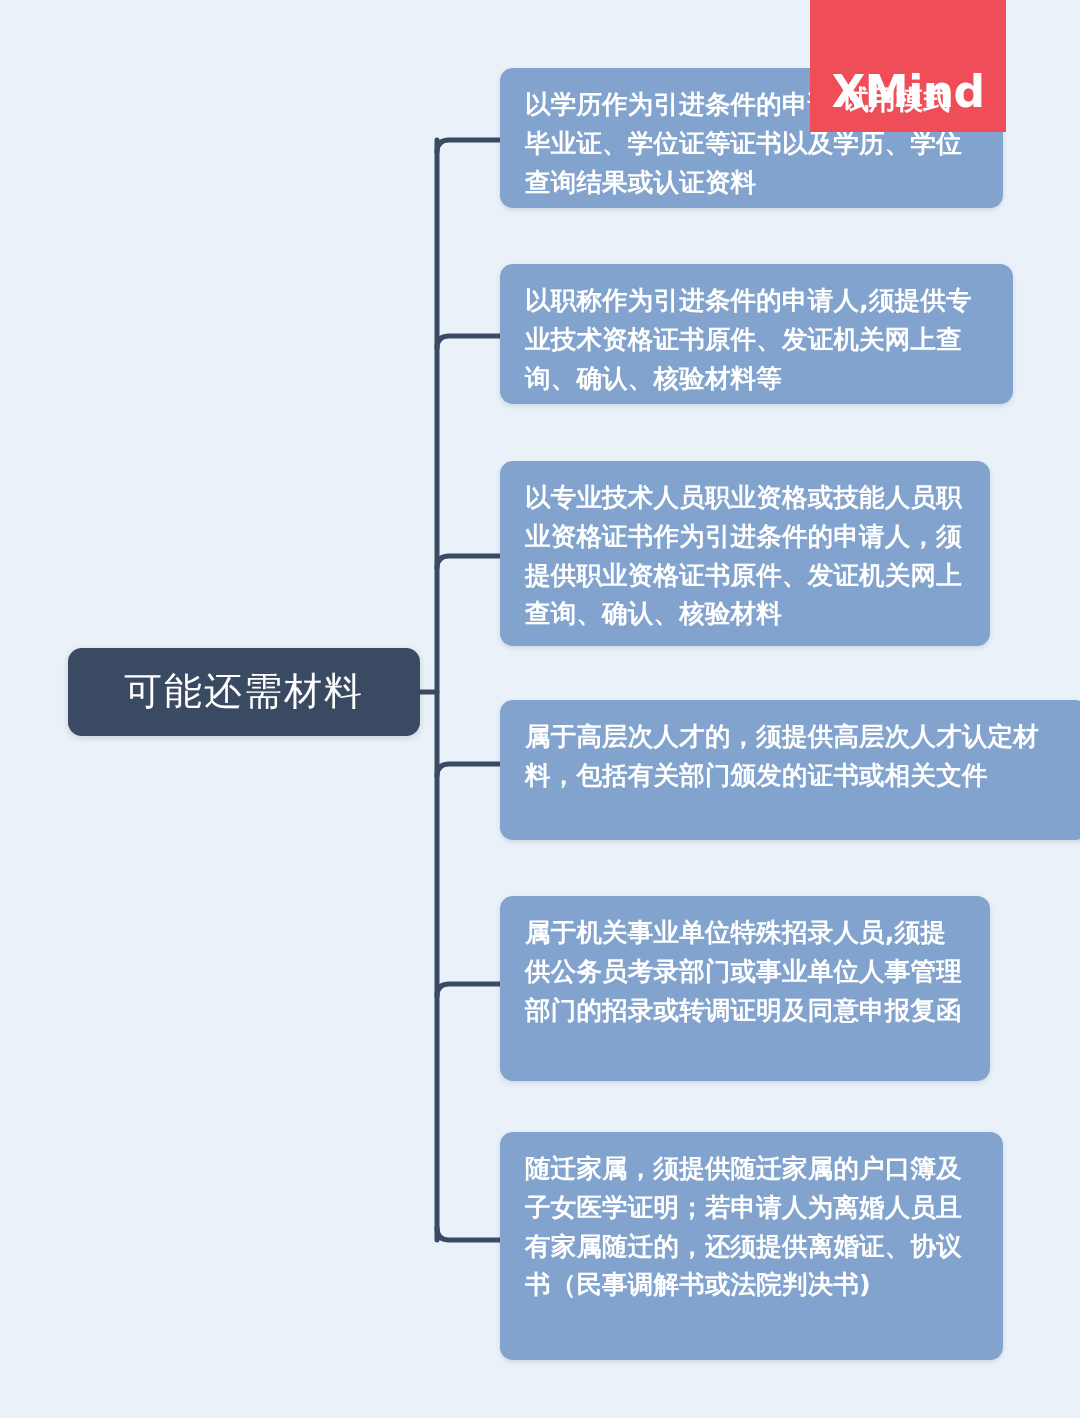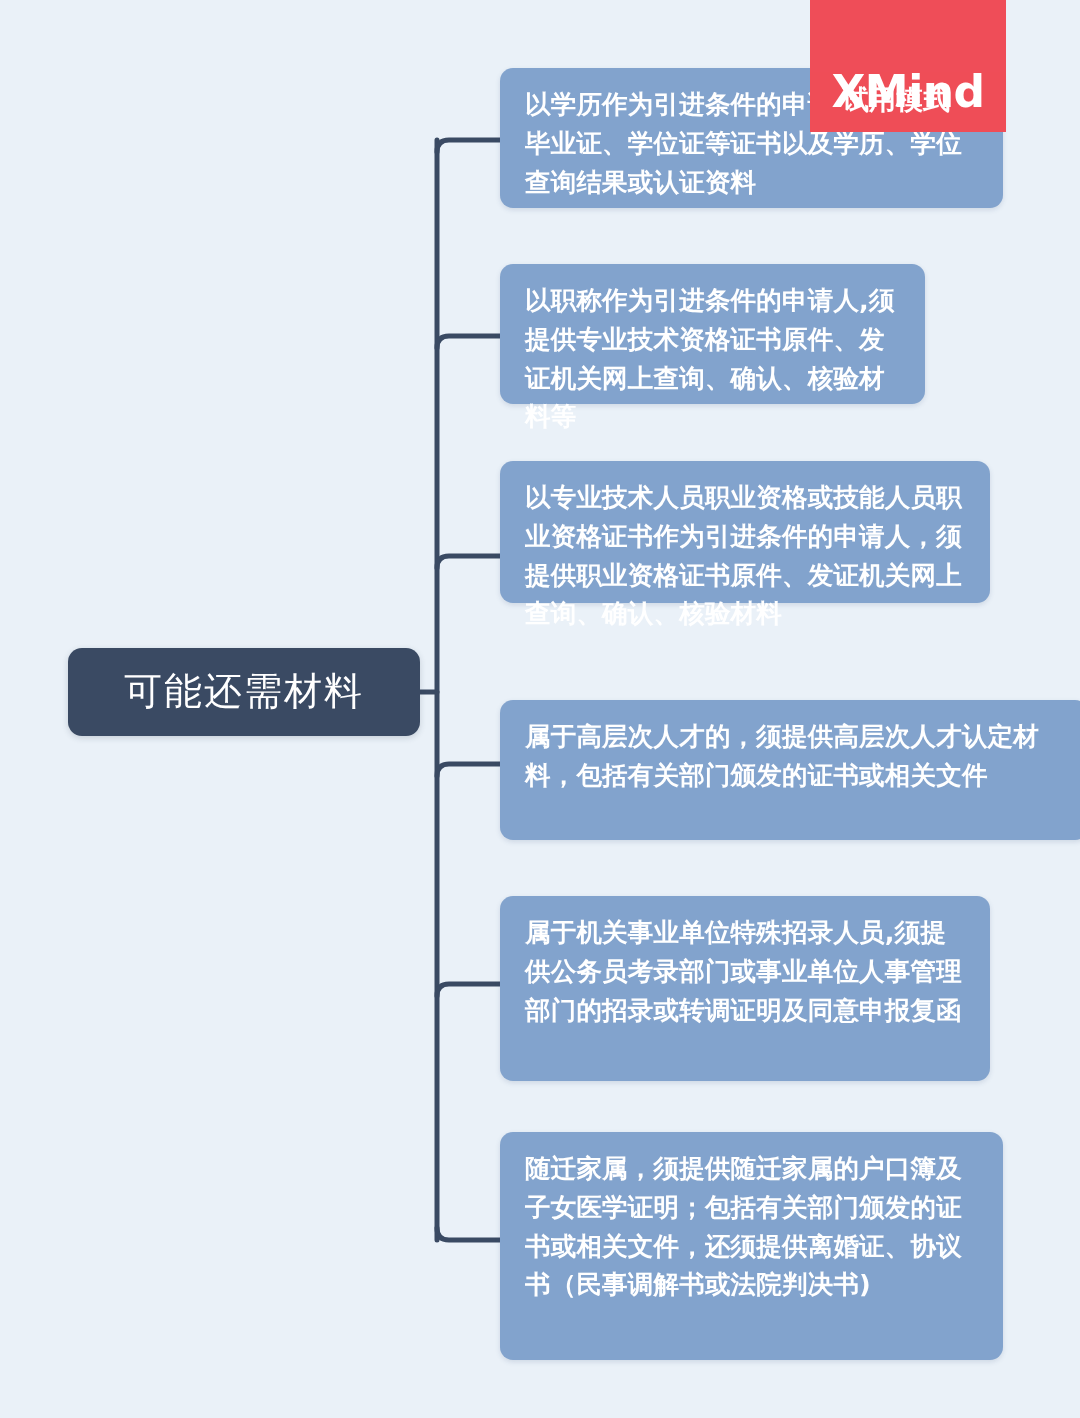--- a/index.html
+++ b/index.html
@@ -138,38 +138,38 @@
   </svg>
 
   <div class="root-node">
     <span class="root-label">可能还需材料</span>
   </div>
 
   <div class="branch-node" style="left:500px; top:68px; width:503px; height:140px;">
     <span class="branch-label">以学历作为引进条件的申请人，须提供毕业证、学位证等证书以及学历、学位查询结果或认证资料</span>
   </div>
 
-  <div class="branch-node" style="left:500px; top:264px; width:425px; height:140px;">
+  <div class="branch-node" style="left:500px; top:264px; width:513px; height:140px;">
     <span class="branch-label">以职称作为引进条件的申请人,须提供专业技术资格证书原件、发证机关网上查询、确认、核验材料等</span>
   </div>
 
-  <div class="branch-node" style="left:500px; top:461px; width:490px; height:142px;">
+  <div class="branch-node" style="left:500px; top:461px; width:490px; height:185px;">
     <span class="branch-label">以专业技术人员职业资格或技能人员职业资格证书作为引进条件的申请人，须提供职业资格证书原件、发证机关网上查询、确认、核验材料</span>
   </div>
 
   <div class="branch-node" style="left:500px; top:700px; width:588px; height:140px;">
     <span class="branch-label">属于高层次人才的，须提供高层次人才认定材料，包括有关部门颁发的证书或相关文件</span>
   </div>
 
   <div class="branch-node" style="left:500px; top:896px; width:490px; height:185px;">
     <span class="branch-label">属于机关事业单位特殊招录人员,须提供公务员考录部门或事业单位人事管理部门的招录或转调证明及同意申报复函</span>
   </div>
 
   <div class="branch-node" style="left:500px; top:1132px; width:503px; height:228px;">
-    <span class="branch-label">随迁家属，须提供随迁家属的户口簿及子女医学证明；包括有关部门颁发的证书或相关文件，还须提供离婚证、协议书（民事调解书或法院判决书)</span>
+    <span class="branch-label">随迁家属，须提供随迁家属的户口簿及子女医学证明；若申请人为离婚人员且有家属随迁的，还须提供离婚证、协议书（民事调解书或法院判决书)</span>
   </div>
 
   <div class="watermark">
     <div class="watermark-lower-fade"></div>
     <div class="wm-title">XMind</div>
     <div class="wm-sub">试用模式</div>
   </div>
 
 </div>
 

